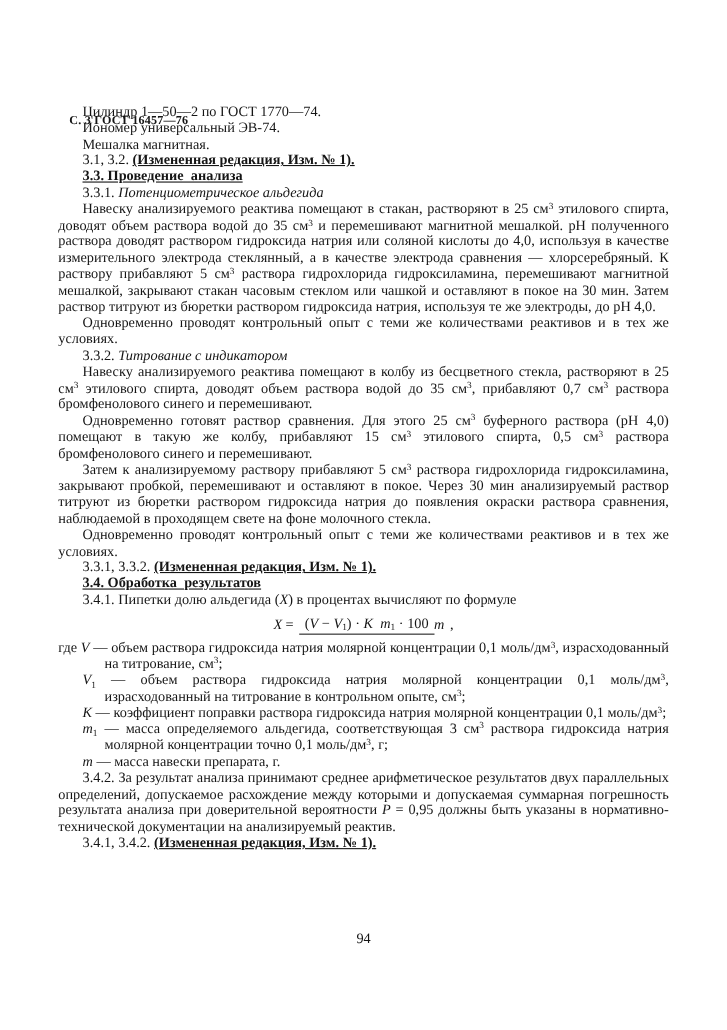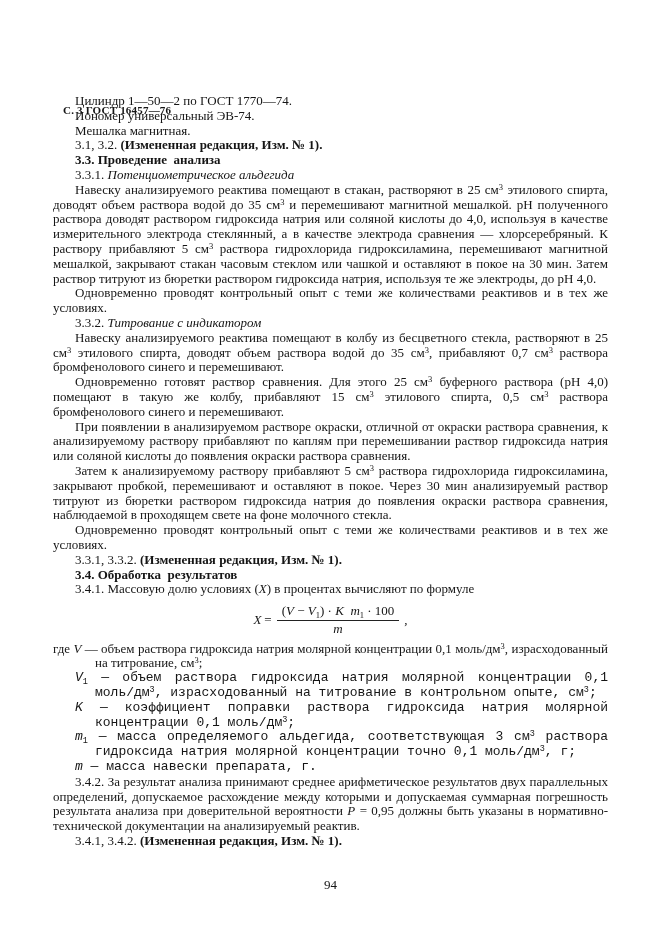--- a/index.html
+++ b/index.html
@@ -2,55 +2,54 @@
 <html><head>
 <meta charset="utf-8">
 <style>
   html,body{margin:0;padding:0;background:#ffffff;}
   .page{position:relative;width:661px;height:936px;background:#fff;overflow:hidden;
         font-family:"Liberation Serif",serif;color:#151515;}
   .running-head{position:absolute;left:63px;top:65px;font-size:11px;font-weight:bold;letter-spacing:.2px;margin-top:39px;}
   .content{position:absolute;left:53px;top:94px;width:555px;font-size:13px;line-height:14.8px;text-align:justify;}
   .content p{margin:0;text-indent:22px;}
   .content p.def-first{padding-left:42px;text-indent:-42px;}
-  .content p.def{padding-left:42px;text-indent:-20px;font-family:Liberation Mono, monospace;}
-  b{font-weight:bold;}
+  .content p.def{padding-left:42px;text-indent:-20px;}
+  b{font-weight:bold;text-decoration:underline;}
   i{font-style:italic;}
   sup{font-size:8.5px;line-height:0;position:relative;top:-4px;vertical-align:baseline;}
   sub{font-size:8.5px;line-height:0;position:relative;top:2.5px;vertical-align:baseline;}
   .formula-block{text-align:center;padding:7px 0 5px;text-indent:0 !important;}
   .formula-line{display:inline-flex;align-items:center;gap:3px;font-size:13px;}
-  .frac{display:inline-flex;flex-direction:column;align-items:center;margin:0 2px;}
+  .frac{display:inline-flex;align-items:center;margin:0 2px;}
   .frac .num{display:block;border-bottom:1px solid #222;padding:0 5px 1px;}
   .frac .den{display:block;padding-top:1px;}
-  .page-number{position:absolute;left:53px;top:845px;width:555px;text-align:center;font-size:13px;margin-top:32px;}
+  .page-number{position:absolute;left:53px;top:845px;width:555px;text-align:center;font-size:13px;}
 </style>
 </head>
 <body>
 
 <div class="page">
   <div class="running-head">С. 3 ГОСТ 16457—76</div>
   <div class="content">
       <p class="para"><span>Цилиндр 1—50—2 по ГОСТ 1770—74.</span></p>
       <p class="para"><span>Иономер универсальный ЭВ-74.</span></p>
       <p class="para"><span>Мешалка магнитная.</span></p>
       <p class="para"><span>3.1, 3.2. </span><b>(Измененная редакция, Изм. № 1).</b></p>
       <p class="para"><b>3.3. Проведение &nbsp;анализа</b></p>
       <p class="para"><span>3.3.1. </span><i>Потенциометрическое альдегида</i></p>
       <p class="para"><span>Навеску анализируемого реактива помещают в стакан, растворяют в 25 см</span><sup>3</sup><span> этилового спирта, доводят объем раствора водой до 35 см</span><sup>3</sup><span> и перемешивают магнитной мешалкой. pH полученного раствора доводят раствором гидроксида натрия или соляной кислоты до 4,0, используя в качестве измерительного электрода стеклянный, а в качестве электрода сравнения — хлорсеребряный. К раствору прибавляют 5 см</span><sup>3</sup><span> раствора гидрохлорида гидроксиламина, перемешивают магнитной мешалкой, закрывают стакан часовым стеклом или чашкой и оставляют в покое на 30 мин. Затем раствор титруют из бюретки раствором гидроксида натрия, используя те же электроды, до pH 4,0.</span></p>
       <p class="para"><span>Одновременно проводят контрольный опыт с теми же количествами реактивов и в тех же условиях.</span></p>
       <p class="para"><span>3.3.2. </span><i>Титрование с индикатором</i></p>
       <p class="para"><span>Навеску анализируемого реактива помещают в колбу из бесцветного стекла, растворяют в 25 см</span><sup>3</sup><span> этилового спирта, доводят объем раствора водой до 35 см</span><sup>3</sup><span>, прибавляют 0,7 см</span><sup>3</sup><span> раствора бромфенолового синего и перемешивают.</span></p>
       <p class="para"><span>Одновременно готовят раствор сравнения. Для этого 25 см</span><sup>3</sup><span> буферного раствора (pH 4,0) помещают в такую же колбу, прибавляют 15 см</span><sup>3</sup><span> этилового спирта, 0,5 см</span><sup>3</sup><span> раствора бромфенолового синего и перемешивают.</span></p>
-      <p class="para"><span>При появлении в анализируемом растворе окраски, отличной от окраски раствора сравнения, к анализируемому раствору прибавляют по каплям при перемешивании раствор гидроксида натрия или соляной кислоты до появления окраски раствора сравнения.</span></p>
       <p class="para"><span>Затем к анализируемому раствору прибавляют 5 см</span><sup>3</sup><span> раствора гидрохлорида гидроксиламина, закрывают пробкой, перемешивают и оставляют в покое. Через 30 мин анализируемый раствор титруют из бюретки раствором гидроксида натрия до появления окраски раствора сравнения, наблюдаемой в проходящем свете на фоне молочного стекла.</span></p>
       <p class="para"><span>Одновременно проводят контрольный опыт с теми же количествами реактивов и в тех же условиях.</span></p>
       <p class="para"><span>3.3.1, 3.3.2. </span><b>(Измененная редакция, Изм. № 1).</b></p>
       <p class="para"><b>3.4. Обработка &nbsp;результатов</b></p>
-      <p class="para"><span>3.4.1. Массовую долю условиях (</span><i>X</i><span>) в процентах вычисляют по формуле</span></p>
+      <p class="para"><span>3.4.1. Пипетки долю альдегида (</span><i>X</i><span>) в процентах вычисляют по формуле</span></p>
       <div class="formula-block"><span class="formula-line">
           <i>X</i>
           <span>=</span>
           <span class="frac">
             <span class="num"><span>(</span><i>V</i><span> − </span><i>V</i><sub>1</sub><span>) · </span><i>K</i><span> </span><i>m</i><sub>1</sub><span> · 100</span></span>
             <span class="den"><i>m</i></span>
           </span>
           <span>,</span>
         </span></div>
       <p class="def-first"><span>где </span><i>V</i><span> — объем раствора гидроксида натрия молярной концентрации 0,1 моль/дм</span><sup>3</sup><span>, израсходованный на титрование, см</span><sup>3</sup><span>;</span></p>

